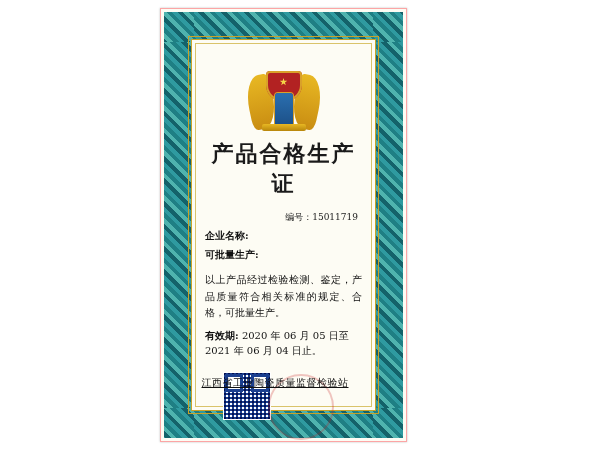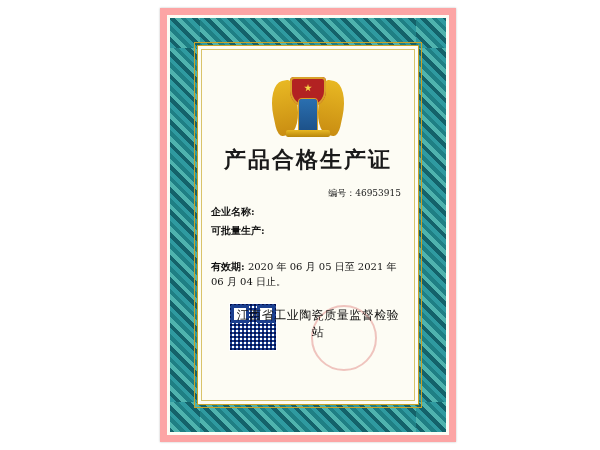--- a/index.html
+++ b/index.html
@@ -20,25 +20,25 @@
     width: 600px;
     height: 450px;
     background: #ffffff;
   }
 
   
   #certificate {
     position: absolute;
     left: 160px;
     top: 8px;
-    width: 296px;
+    width: 247px;
     height: 434px;
     background: #fdfcf4;
     box-sizing: border-box;
-    border: 7px solid #fca5a5;
+    border: 1px solid #fca5a5;
     box-shadow: 0 0 2px rgba(0,0,0,0.25);
   }
 
   
   .band {
     position: absolute;
     left: 3px;
     top: 3px;
     right: 3px;
     bottom: 3px;
@@ -191,21 +191,21 @@
     margin-top: 10px;
     line-height: 1.65;
     text-align: justify;
     text-indent: 0;
     font-family: "DejaVu Serif", "Liberation Serif", serif;
   }
 
   .validity {
     font-size: 10px;
     color: #111;
-    margin-top: 21px;
+    margin-top: 6px;
     font-family: "DejaVu Serif", "Liberation Serif", serif;
     line-height: 1.5;
   }
   .validity b { font-weight: bold; }
 
   
   .footer {
     position: relative;
     margin-top: 14px;
     height: 70px;
@@ -234,24 +234,25 @@
   .qr::after  { right: 1px; top: 1px; }
 
   .issuer {
     position: absolute;
     right: 2px;
     top: 4px;
     text-align: center;
     width: 170px;
   }
   .issuer-name {
-    font-size: 12px;
+    font-size: 10px;
     color: #111;
     font-family: "DejaVu Serif", "Liberation Serif", serif;
     letter-spacing: 0.5px;
+    text-decoration: underline;
   }
   .issue-date {
     font-size: 10px;
     color: #111;
     margin-top: 16px;
     font-family: "DejaVu Serif", "Liberation Serif", serif;
   }
   .seal {
     position: absolute;
     right: 28px;
@@ -285,31 +286,32 @@
           <div class="wheat-r"></div>
           <div class="shield"></div>
           <div class="center"></div>
           <div class="base"></div>
         </div>
       </div>
 
       <div class="cert-title">产品合格生产证</div>
 
       <div class="cert-no">
-        <span>编号：</span><span>46953915</span>
+        <span>编号：</span><span>15011719</span>
       </div>
 
       <div class="field-row">
         <span class="field-label">企业名称:</span>
       </div>
 
       <div class="field-row">
         <span class="field-label">可批量生产:</span>
       </div>
 
+      <div class="para">以上产品经过检验检测、鉴定，产品质量符合相关标准的规定、合格，可批量生产。</div>
 
       <div class="validity">
         <b>有效期:</b>
         <span>2020 年 06 月 05 日至 2021 年 06 月 04 日止。</span>
       </div>
 
       <div class="footer">
         <div class="qr"></div>
         <div class="seal"></div>
         <div class="issuer">

